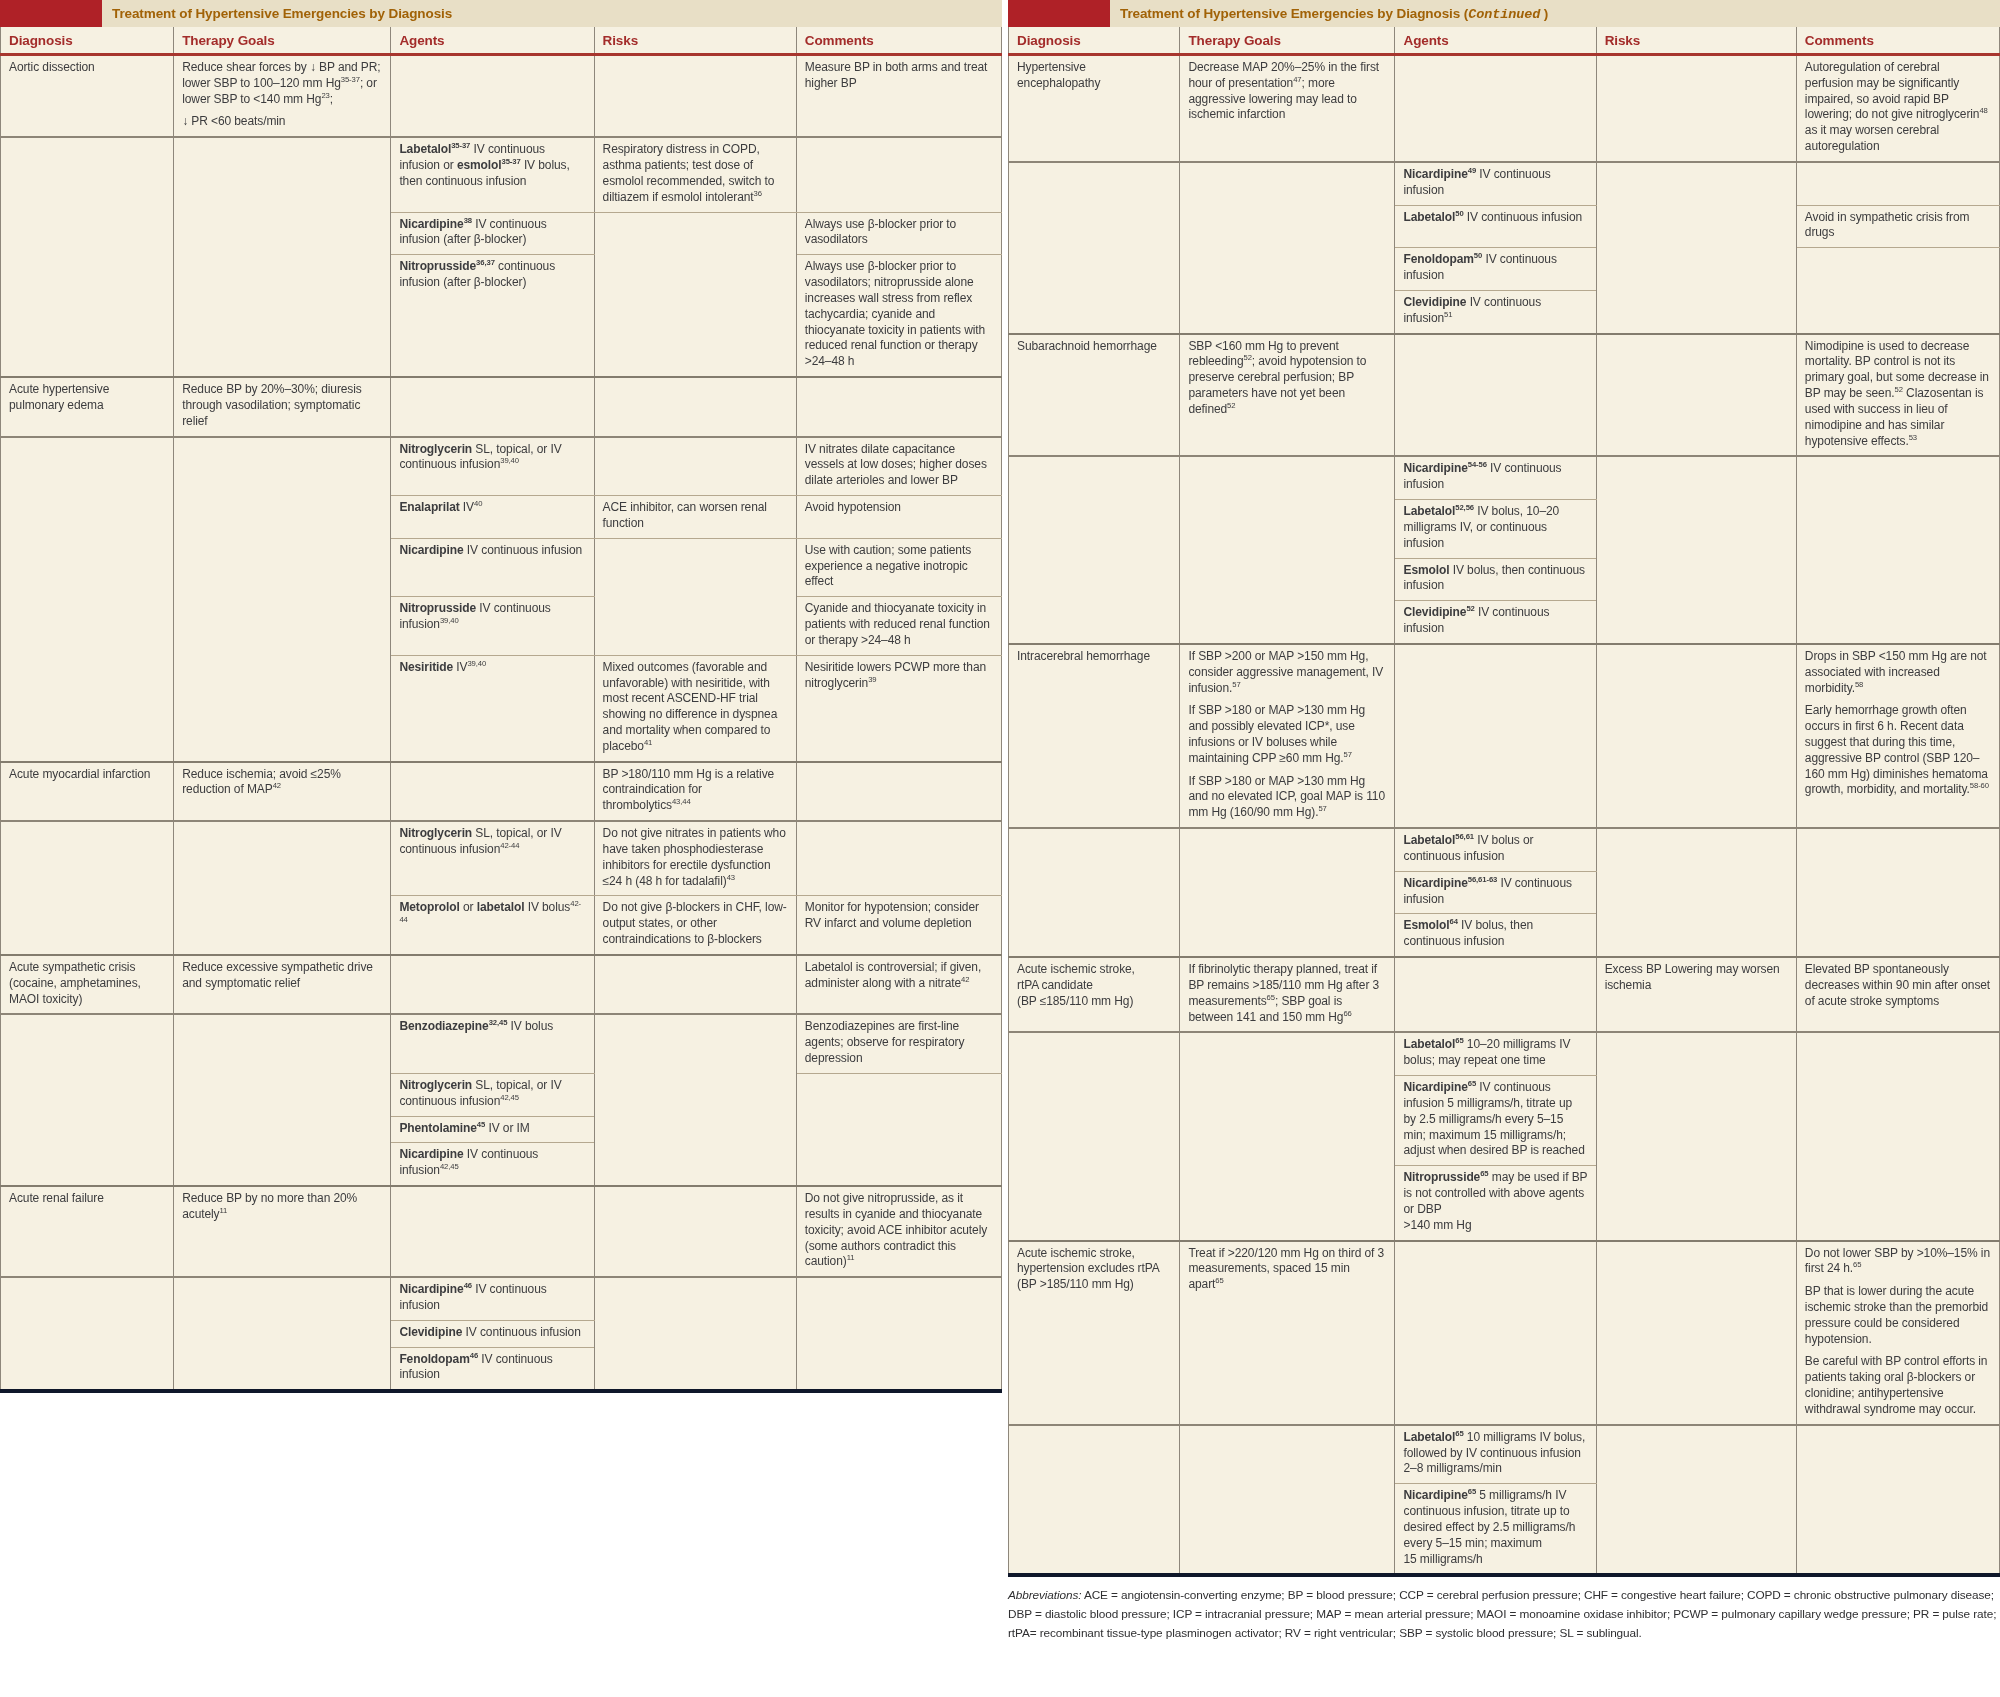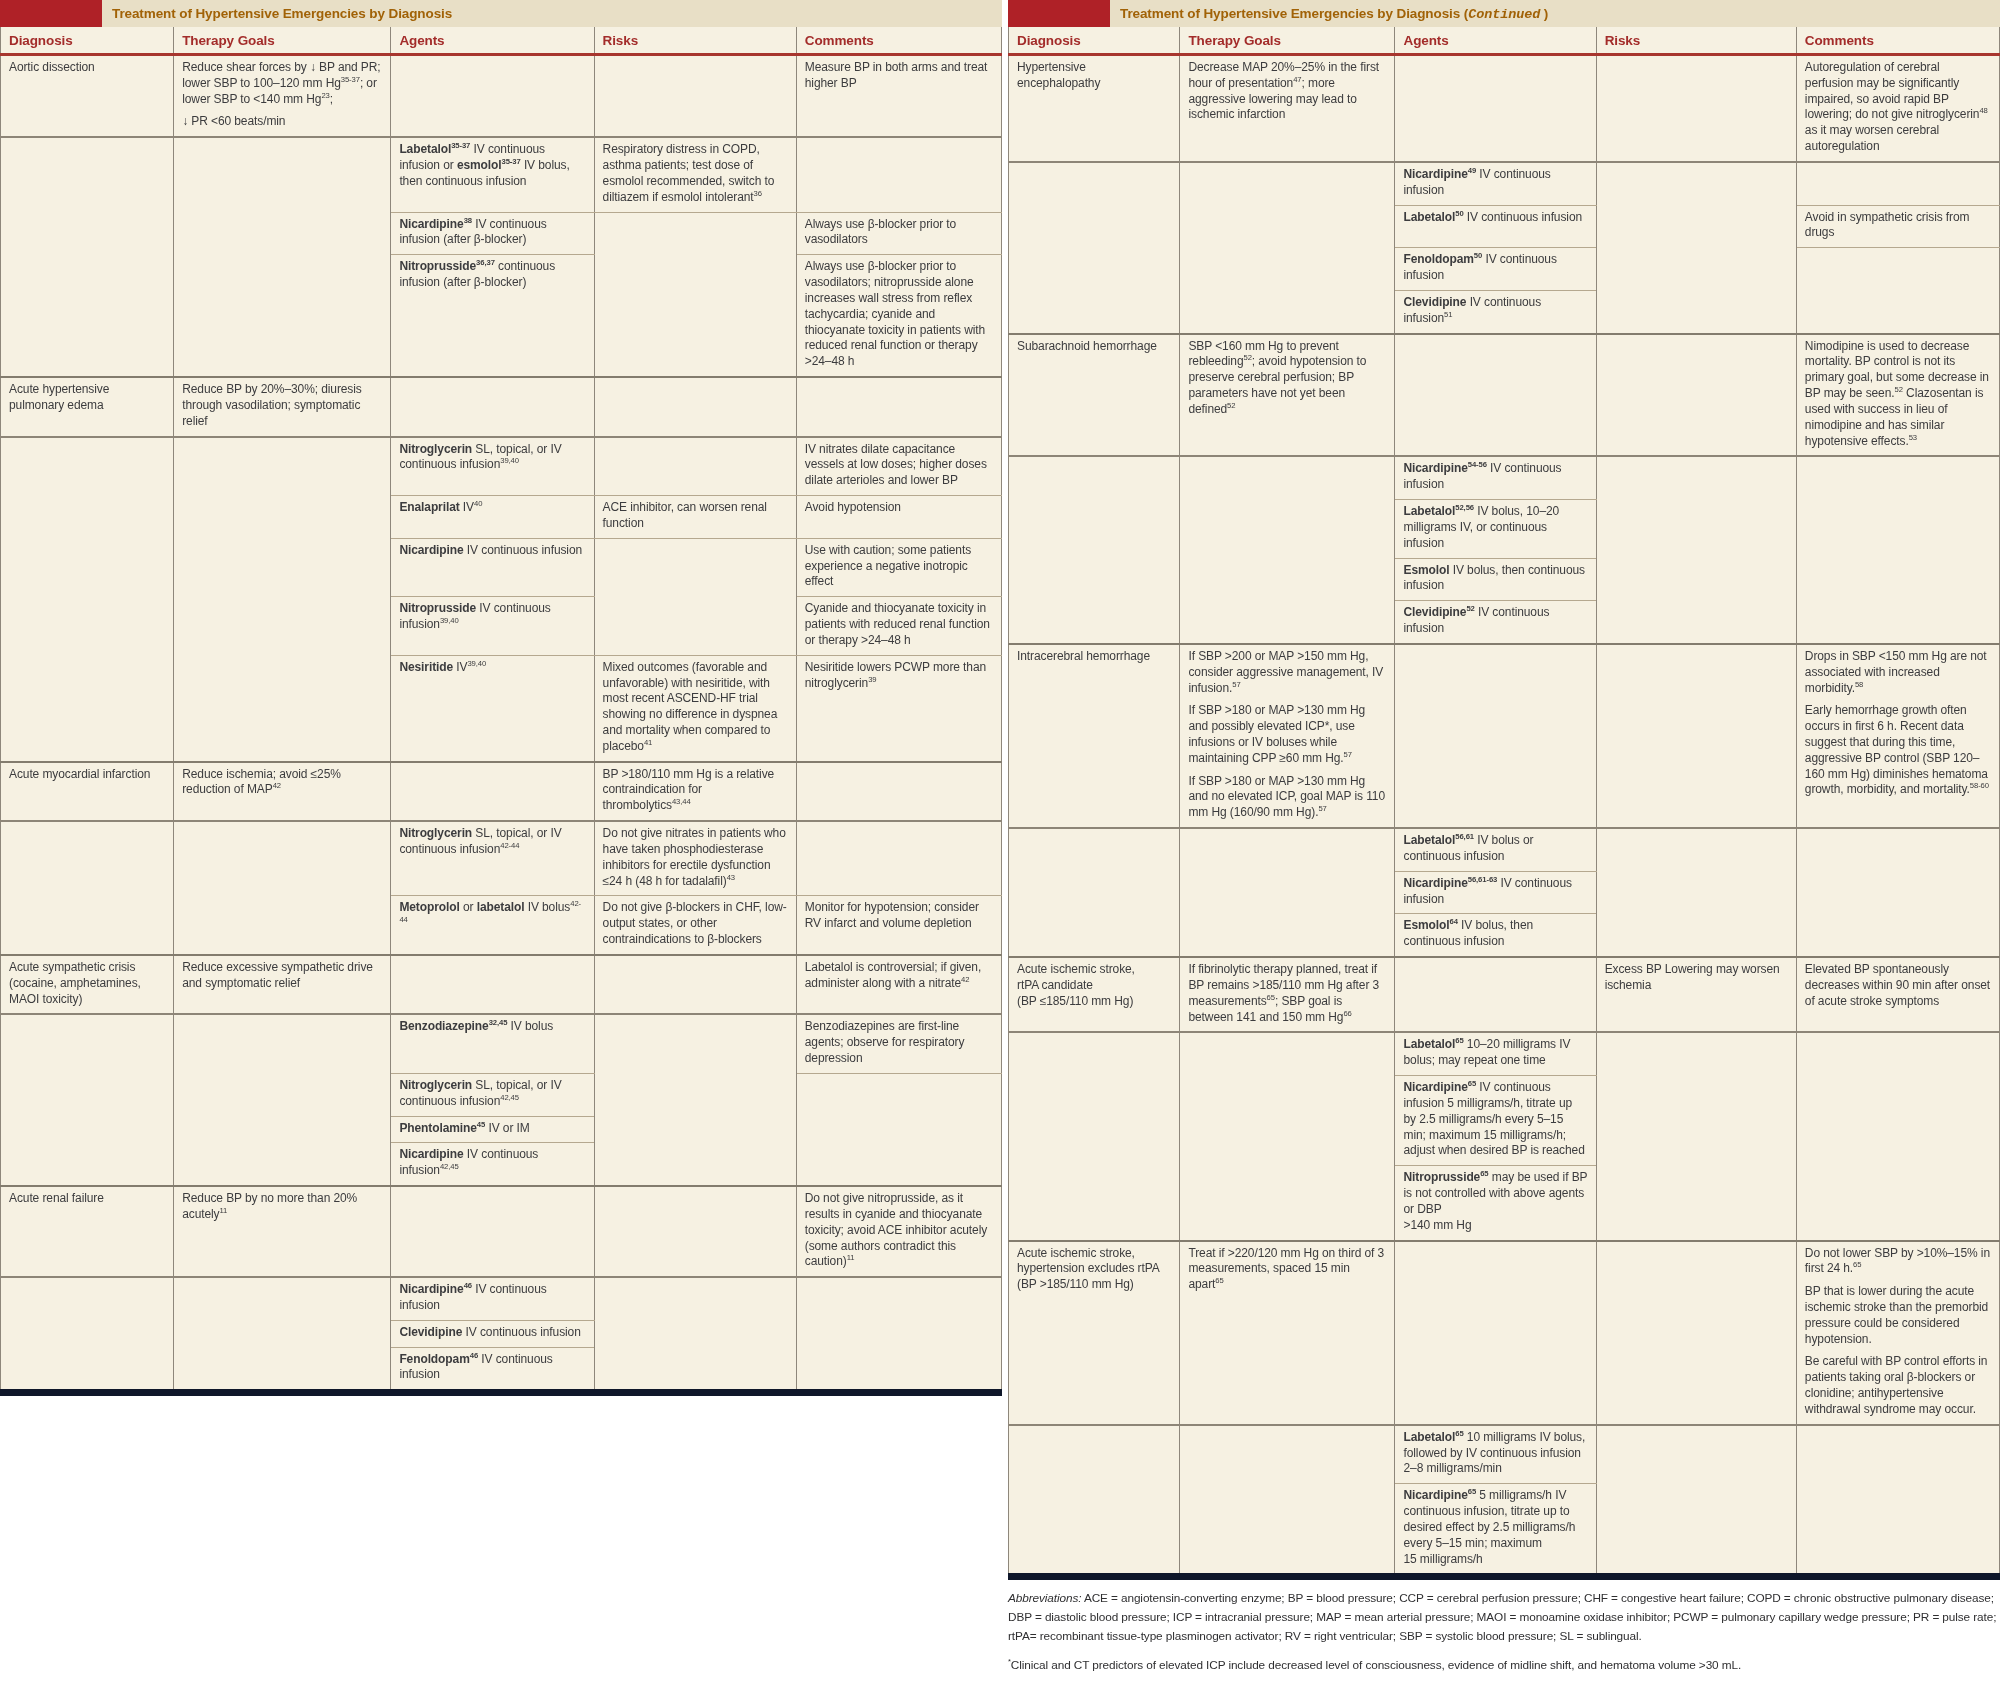--- a/index.html
+++ b/index.html
@@ -15,21 +15,21 @@
   .tbar-red{width:102px;background:#af2127;}
   .tbar-title{
     flex:1;background:#e8dfc6;display:flex;align-items:center;
     font-weight:bold;font-size:13.5px;color:#a16207;padding-left:10px;letter-spacing:-0.1px;
   }
   .tbar-title i{font-style:italic;font-family:Liberation Mono, monospace;}
 
   table.hx{
     width:100%;border-collapse:collapse;background:#f6f1e2;table-layout:fixed;
     border-left:1px solid #8e877b;border-right:1px solid #8e877b;
-    border-bottom:7px solid #0f172a;
+    border-bottom:4px solid #0f172a;
   }
   col.c-diag{width:17.3%} col.c-ther{width:21.7%} col.c-agents{width:20.3%}
   col.c-risks{width:20.2%} col.c-comments{width:20.5%}
 
   table.hx th{
     text-align:left;vertical-align:middle;color:#a32c2a;font-size:13.5px;font-weight:bold;
     padding:6px 8px 5px 8px;letter-spacing:-0.1px;
     border-left:1px solid #8e877b;border-right:1px solid #8e877b;
     border-bottom:3px solid #a7362e;
   }
@@ -331,14 +331,13 @@
           <td><b>Labetalol<sup>65</sup></b> 10 milligrams IV bolus, followed by IV continuous infusion 2–8 milligrams/min</td>
           <td rowspan="2"></td>
           <td rowspan="2"></td>
         </tr>
         <tr>
           <td><b>Nicardipine<sup>65</sup></b> 5 milligrams/h IV continuous infusion, titrate up to desired effect by 2.5 milligrams/h every 5–15 min; maximum<br>15 milligrams/h</td>
         </tr>
       </tbody>
     </table>
     <div class="note note-abbr"><i>Abbreviations:</i> ACE = angiotensin-converting enzyme; BP = blood pressure; CCP = cerebral perfusion pressure; CHF = congestive heart failure; COPD = chronic obstructive pulmonary disease; DBP = diastolic blood pressure; ICP = intracranial pressure; MAP = mean arterial pressure; MAOI = monoamine oxidase inhibitor; PCWP = pulmonary capillary wedge pressure; PR = pulse rate; rtPA= recombinant tissue-type plasminogen activator; RV = right ventricular; SBP = systolic blood pressure; SL = sublingual.</div>
-    <div class="note note-footnote"><sup>*</sup>Clinical and CT predictors of elevated ICP include decreased level of consciousness, evidence of midline shift, and hematoma volume &gt;30 mL.</div>
   </div>
 
 </body></html>

